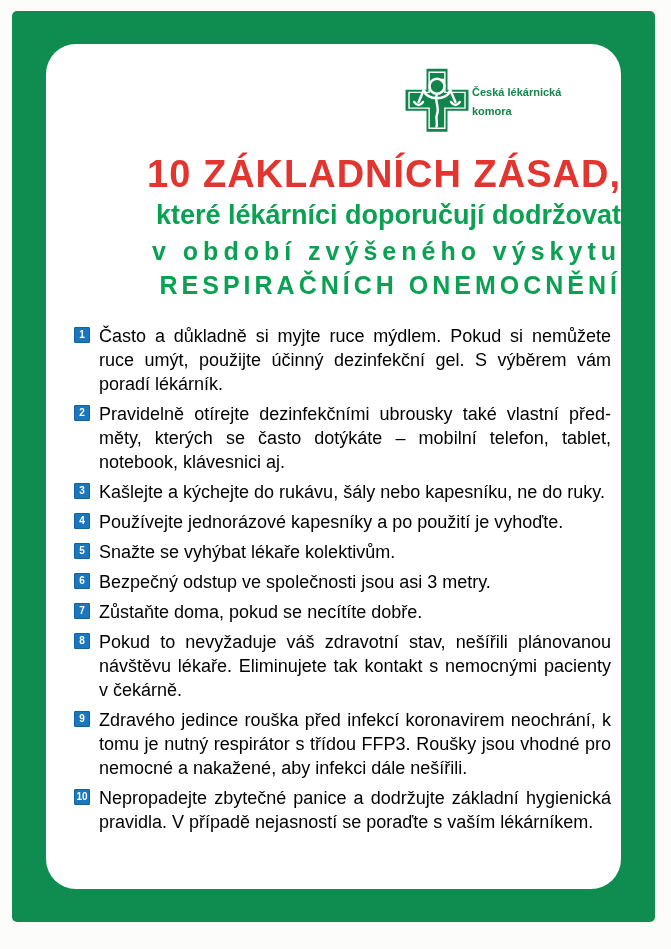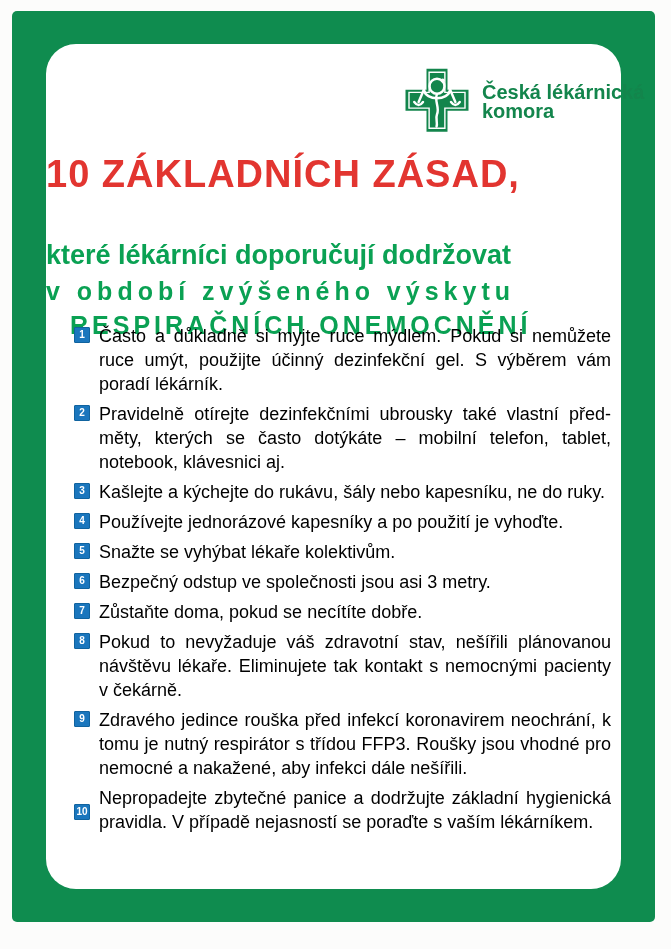--- a/index.html
+++ b/index.html
@@ -15,34 +15,33 @@
   .card{
     position:absolute;left:46px;top:44px;width:575px;height:845px;
     background:#ffffff;border-radius:30px;
   }
   .logo-row{
     position:absolute;left:402px;top:64px;
     display:flex;align-items:center;
   }
   .logo-row svg{display:block;}
   .org-name{
-    margin-left:10px;color:#13854c;font-weight:bold;
-    font-size:20px;line-height:19px;
+    margin-left:0;color:#13854c;font-weight:bold;
+    font-size:11px;line-height:19px;
   }
   .heading{
-    position:absolute;left:46px;top:152px;width:575px;text-align:left;
+    position:absolute;left:46px;top:152px;width:575px;text-align:right;
   }
   .heading .title{
     color:#e23530;font-weight:bold;font-size:38px;line-height:44px;
     letter-spacing:1px;white-space:nowrap;
   }
   .heading .subtitle{
     color:#0aa153;font-weight:bold;font-size:27px;line-height:38px;
     white-space:nowrap;
-    margin-top:40px;
   }
   .heading .line3{
     color:#0aa153;font-weight:bold;font-size:25px;line-height:34px;
     letter-spacing:5px;white-space:nowrap;
   }
   .heading .line4{
     color:#0aa153;font-weight:bold;font-size:25px;line-height:34px;
     letter-spacing:4px;white-space:nowrap;padding-left:24px;
   }
   .rules{
@@ -54,21 +53,21 @@
   .rule-num{
     flex:0 0 auto;width:16px;height:16px;margin-top:3px;margin-right:9px;
     background:#1a76bd;border:1px solid #10639f;box-sizing:border-box;
     color:#ffffff;font-weight:bold;font-size:10px;line-height:14px;
     text-align:center;border-radius:1px;
   }
   .rule-text{
     flex:1 1 auto;color:#000000;font-size:18px;line-height:24px;
     text-align:justify;hyphens:manual;
   }
-  .rule:last-child{margin-bottom:16px;align-items:center;}
+  .rule:last-child{margin-bottom:16px;}
 </style>
 </head>
 <body>
 
 <div class="frame"></div>
 <div class="card"></div>
 
 <div class="logo-row">
   <svg width="70" height="76" viewBox="0 0 80 84" aria-hidden="true">
     <path d="M28,4 h24 v24 h24 v24 h-24 v24 h-24 v-24 H4 V28 h24 Z" fill="#13854c"></path>

